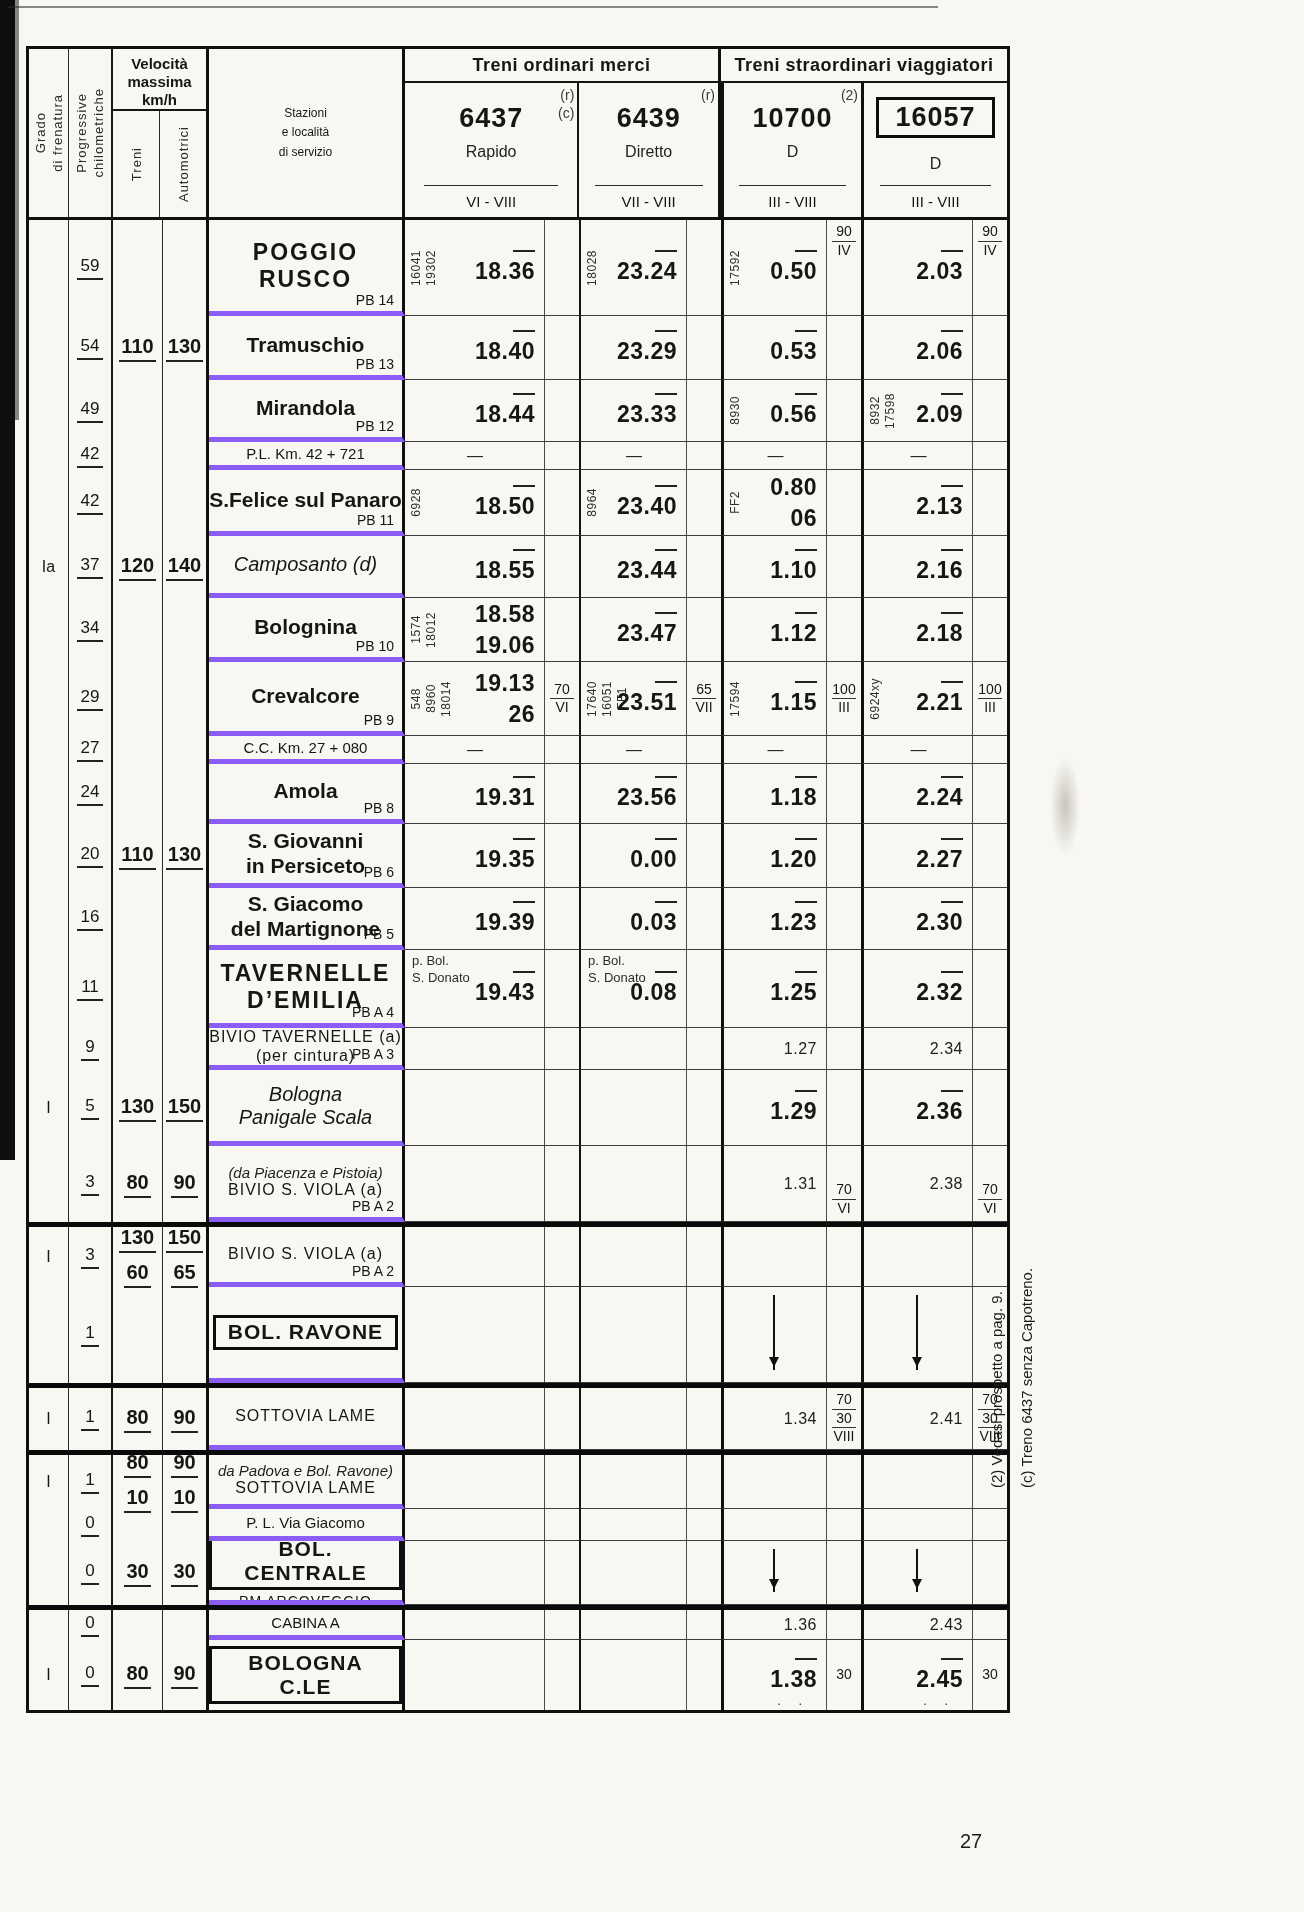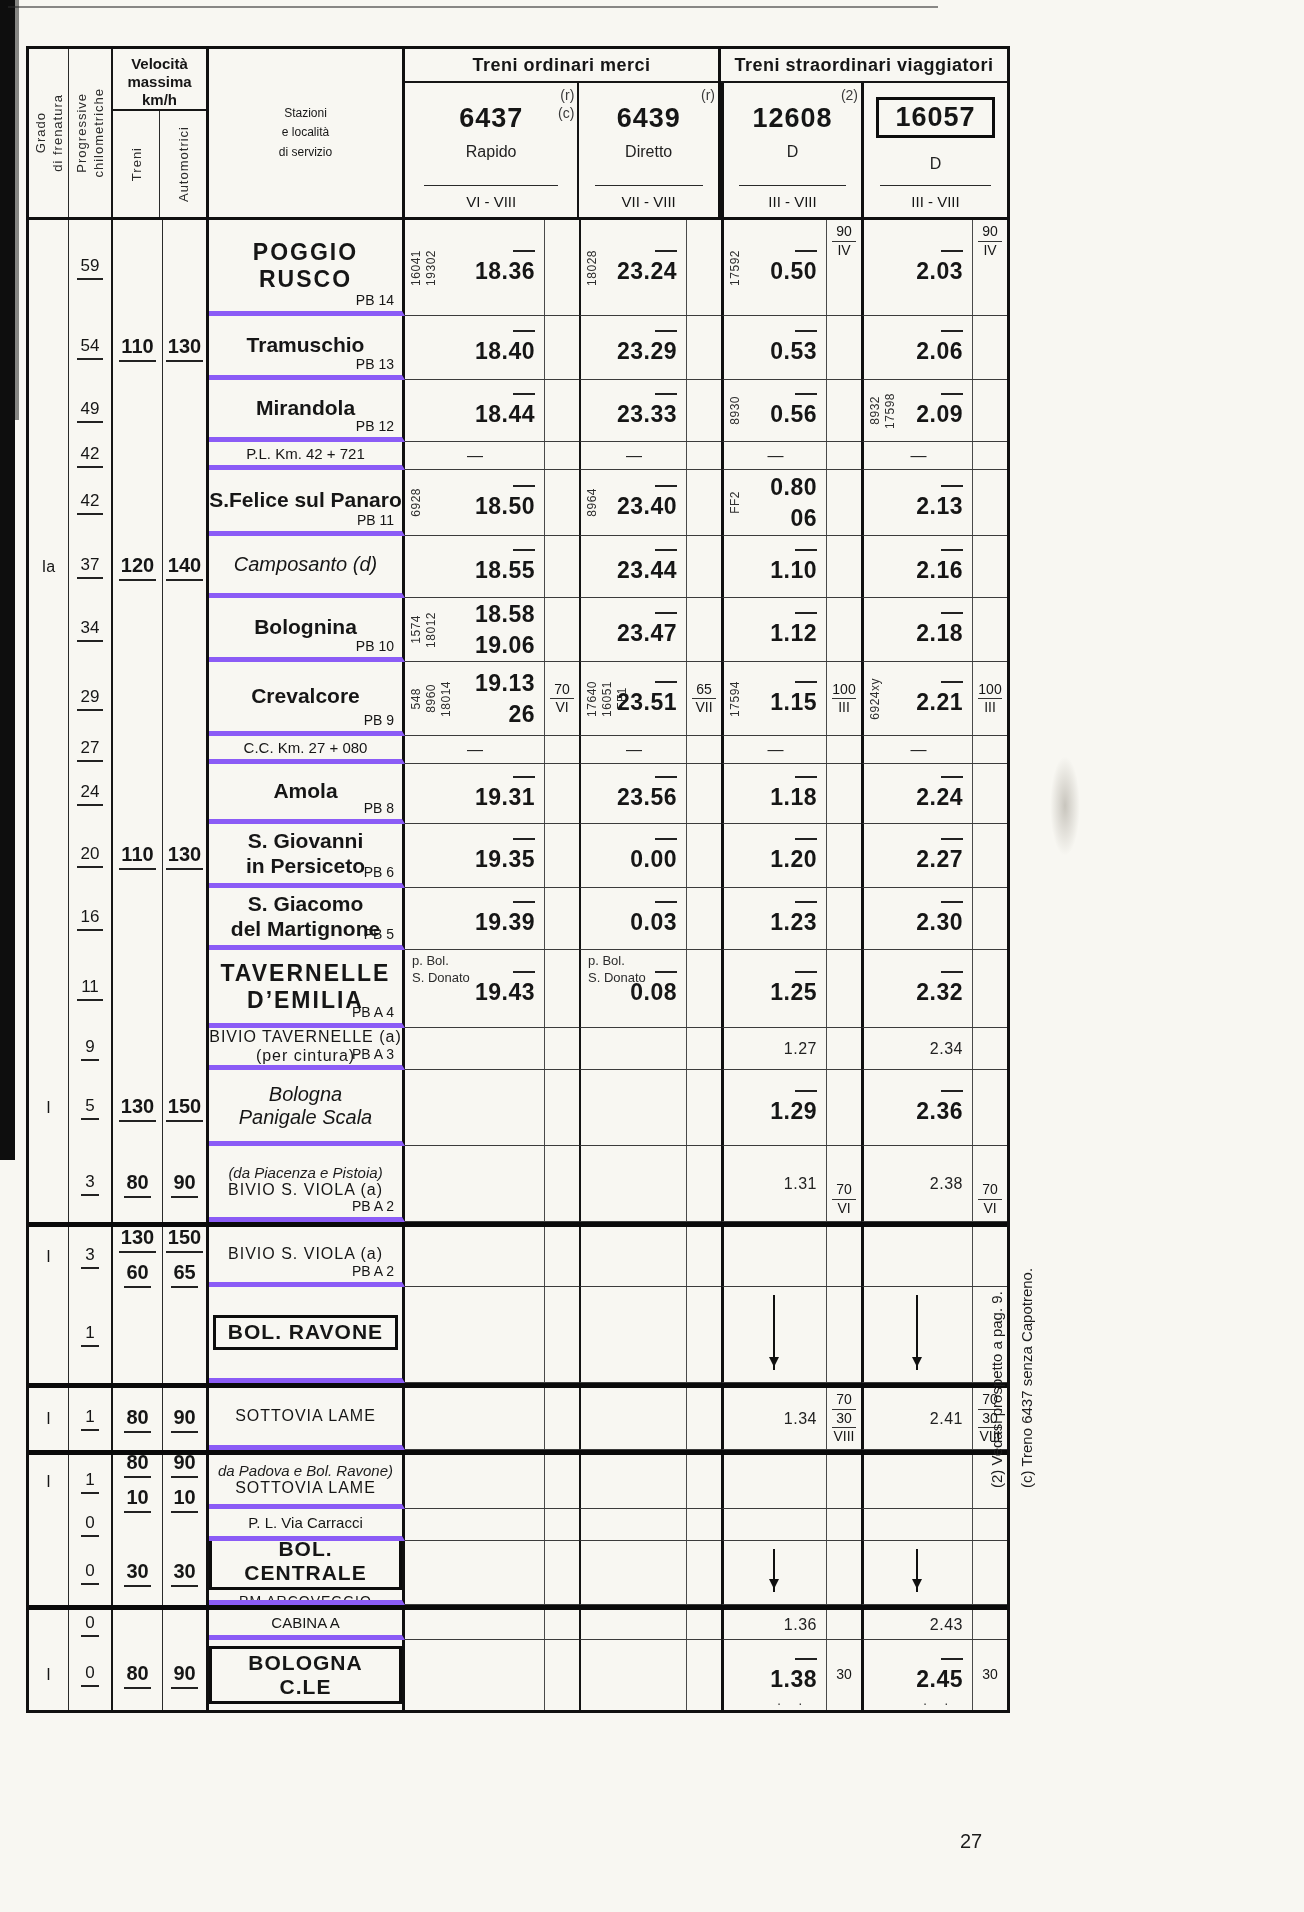--- a/index.html
+++ b/index.html
@@ -165,21 +165,21 @@
             </div>
           </div>
       </div>
       <div class="hgroup hgroup2">
         <div class="gtitle">Treni straordinari viaggiatori</div>
         <div class="gcells">
             <div class="tcellh ct3" style="width: 140px;">
               <div class="marks">
                 <div>(2)</div>
               </div>
-              <div class="tnum">12608</div>
+              <div class="tnum">10700</div>
               <div class="ttype">D</div>
               <div class="tperiod">III - VIII</div>
             </div>
             <div class="tcellh ct4" style="width: 146px; gap: 8px;">
               <div class="tnum boxed">16057</div>
               <div class="ttype">D</div>
               <div class="tperiod">III - VIII</div>
             </div>
           </div>
       </div>
@@ -1042,21 +1042,21 @@
         </div>
         <div class="trow" style="height: 32px;">
           <div class="bc c-grade"></div>
           <div class="bc c-km">
             <span>0</span>
           </div>
           <div class="bc c-sp"></div>
           <div class="bc c-sp c-sp2"></div>
           <div class="bc c-st">
             <div class="st-name">
-              <div class="n-tiny">P. L. Via Carracci</div>
+              <div class="n-tiny">P. L. Via Giacomo</div>
             </div>
           </div>
           <div class="bc c-t ct1">
             <div class="nstrip"></div>
           </div>
           <div class="bc c-t ct2">
             <div class="nstrip"></div>
           </div>
           <div class="bc c-t ct3">
             <div class="nstrip"></div>

